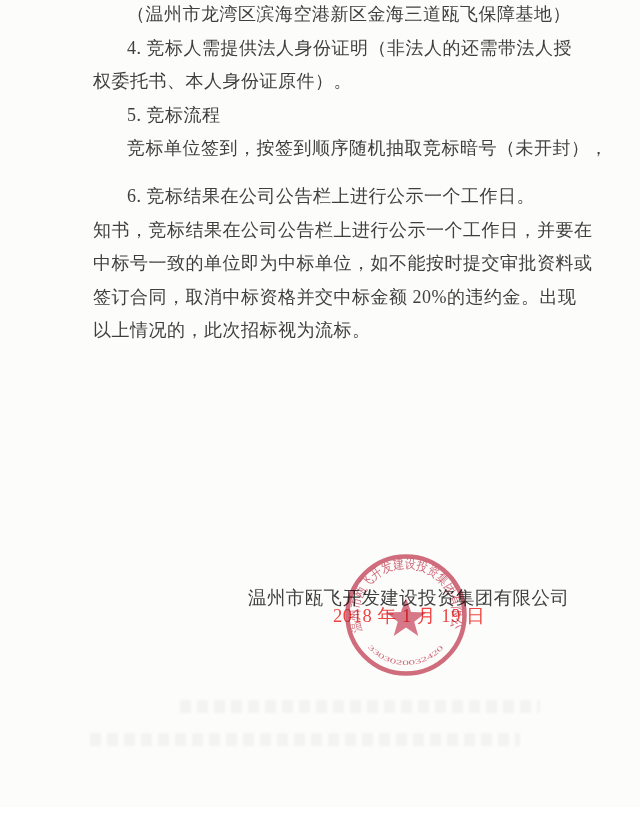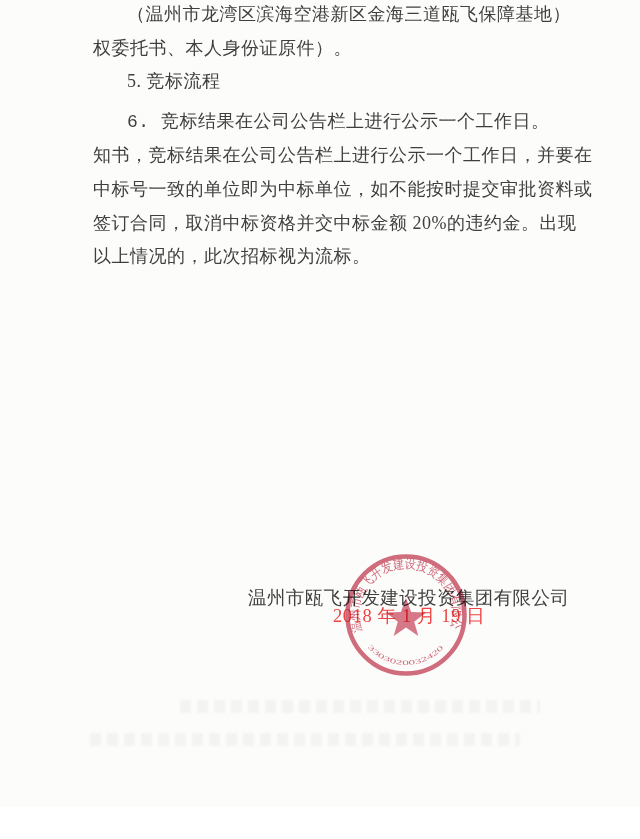--- a/index.html
+++ b/index.html
@@ -28,22 +28,21 @@
     line-height: 33.6px;
     font-size: 18px;
     letter-spacing: 0.5px;
     white-space: nowrap;
     color: #3f3f3f;
   }
   .line.indent {
     padding-left: 34px;
   }
   .line.gap {
-    margin-top: 7px;
-    font-family: Liberation Mono, monospace;
+    margin-top: 14px;
   }
   
   .sig-company {
     position: absolute;
     left: 248px;
     top: 586px;
     font-size: 18.5px;
     letter-spacing: 0.4px;
     line-height: 24px;
     white-space: nowrap;
@@ -85,22 +84,24 @@
   .ghost-1 { left: 180px; top: 700px; width: 360px; height: 13px; }
   .ghost-2 { left: 90px;  top: 733px; width: 430px; height: 13px; }
 </style>
 </head>
 <body>
 
 <div class="page">
 
   <div class="doc">
     <div class="line indent">（温州市龙湾区滨海空港新区金海三道瓯飞保障基地）</div>
+    <div class="line indent">4. 竞标人需提供法人身份证明（非法人的还需带法人授</div>
     <div class="line">权委托书、本人身份证原件）。</div>
     <div class="line indent">5. 竞标流程</div>
+    <div class="line indent">竞标单位签到，按签到顺序随机抽取竞标暗号（未开封），</div>
     <div class="line indent gap">6. 竞标结果在公司公告栏上进行公示一个工作日。</div>
     <div class="line">知书，竞标结果在公司公告栏上进行公示一个工作日，并要在</div>
     <div class="line">中标号一致的单位即为中标单位，如不能按时提交审批资料或</div>
     <div class="line">签订合同，取消中标资格并交中标金额 20%的违约金。出现</div>
     <div class="line">以上情况的，此次招标视为流标。</div>
   </div>
 
   <div class="sig-company">温州市瓯飞开发建设投资集团有限公司</div>
   <div class="sig-date">2018 年 1 月 19 日</div>
 

